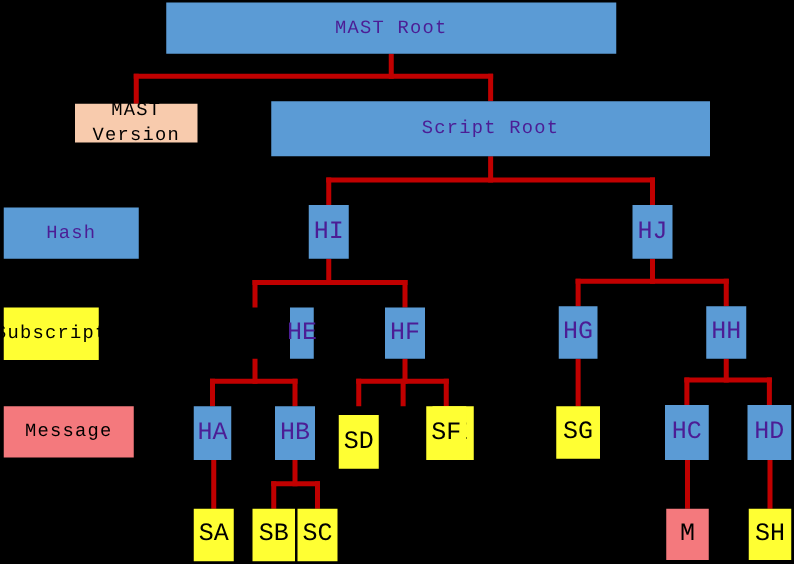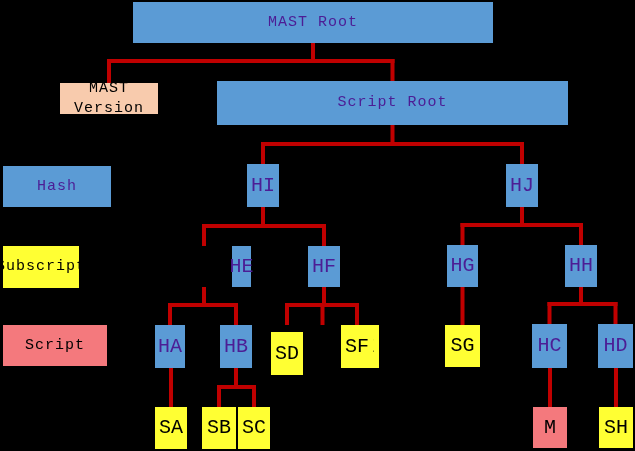--- a/index.html
+++ b/index.html
@@ -67,21 +67,21 @@
       <div class="node type-version big" style="left: 60px; top: 83px; width: 98px; height: 31px;">MAST Version</div>
       <div class="node type-hash big" style="left: 217px; top: 81px; width: 351px; height: 44px;">Script Root</div>
       <div class="node type-hash big" style="left: 3px; top: 166px; width: 108px; height: 41px;">Hash</div>
       <div class="node type-hash" style="left: 247px; top: 164px; width: 32px; height: 43px;">HI</div>
       <div class="node type-hash" style="left: 506px; top: 164px; width: 32px; height: 43px;">HJ</div>
       <div class="node type-subscript big" style="left: 3px; top: 246px; width: 76px; height: 42px;">Subscript</div>
       <div class="node type-hash" style="left: 188px; top: 246px; width: 19px; height: 41px; margin-left: 44px;">HE</div>
       <div class="node type-hash" style="left: 308px; top: 246px; width: 32px; height: 41px;">HF</div>
       <div class="node type-hash" style="left: 447px; top: 245px; width: 31px; height: 42px;">HG</div>
       <div class="node type-hash" style="left: 565px; top: 245px; width: 32px; height: 42px;">HH</div>
-      <div class="node type-message big" style="left: 3px; top: 325px; width: 104px; height: 41px;">Script</div>
+      <div class="node type-message big" style="left: 3px; top: 325px; width: 104px; height: 41px;">Message</div>
       <div class="node type-hash" style="left: 155px; top: 325px; width: 30px; height: 43px;">HA</div>
       <div class="node type-hash" style="left: 220px; top: 325px; width: 32px; height: 43px;">HB</div>
       <div class="node type-subscript" style="left: 271px; top: 332px; width: 32px; height: 43px;">SD</div>
       <div class="node type-subscript" style="left: 306px; top: 325px; width: 33px; height: 43px; margin-left: 40px;">SE</div>
       <div class="node type-subscript" style="left: 341px; top: 325px; width: 32px; height: 43px;">SF</div>
       <div class="node type-subscript" style="left: 445px; top: 325px; width: 35px; height: 42px;">SG</div>
       <div class="node type-hash" style="left: 532px; top: 324px; width: 35px; height: 44px;">HC</div>
       <div class="node type-hash" style="left: 598px; top: 324px; width: 35px; height: 44px;">HD</div>
       <div class="node type-subscript" style="left: 155px; top: 407px; width: 32px; height: 42px;">SA</div>
       <div class="node type-subscript" style="left: 202px; top: 407px; width: 34px; height: 42px;">SB</div>

